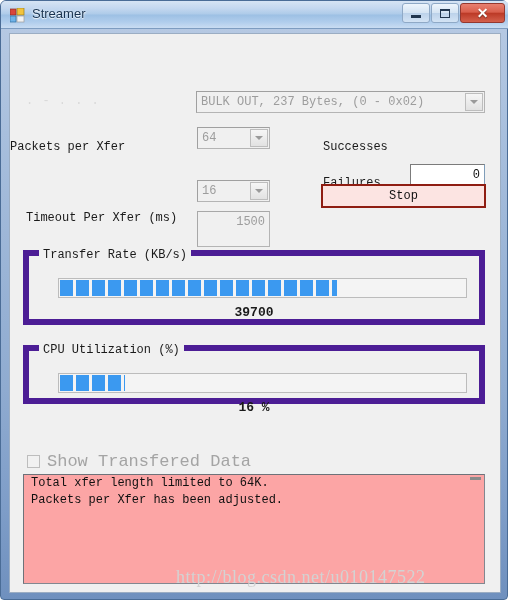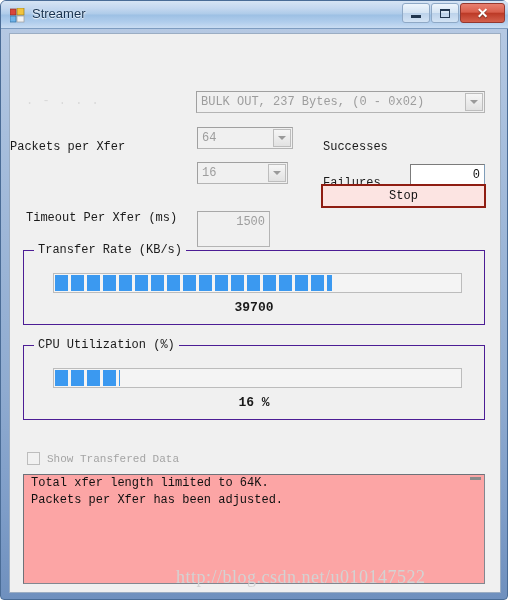--- a/index.html
+++ b/index.html
@@ -221,21 +221,21 @@
     display: flex;
     align-items: center;
     justify-content: center;
     cursor: default;
   }
 
   
   .group {
     position: absolute;
     box-sizing: border-box;
-    border: 1px solid #4c1d95;
+    border: 6px solid #4c1d95;
     background: transparent;
   }
   .group > .gtitle {
     position: absolute;
     left: 10px;
     top: -8px;
     background: #f0f0f0;
     padding: 0 4px;
     font-family: "Liberation Mono", monospace;
     font-size: 12px;
@@ -279,21 +279,21 @@
     gap: 7px;
   }
   .chkbox {
     width: 13px; height: 13px;
     box-sizing: border-box;
     background: #f1f1f1;
     border: 1px solid #bdbdbd;
   }
   .chklabel {
     font-family: "Liberation Mono", monospace;
-    font-size: 11px;
+    font-size: 17px;
     color: #a4a4a4;
     white-space: nowrap;
   }
 
   
   .logbox {
     position: absolute;
     box-sizing: border-box;
     background: #fca5a5;
     border: 1px solid #828790;
@@ -365,26 +365,26 @@
   <div class="client">
 
     <div class="ghost-label" style="left:16px; top:60px;">.  -  .   .   .</div>
 
     <div class="combo" style="left:186px; top:57px; width:289px; height:22px;">
       <div class="ctext">BULK OUT,    237 Bytes,    (0 - 0x02)</div>
       <div class="carrow"></div>
     </div>
 
     <div class="lbl" style="left:0; top:106px;">Packets per Xfer</div>
-    <div class="combo" style="left:187px; top:93px; width:96px; height:22px;">
+    <div class="combo" style="left:187px; top:93px; width:73px; height:22px;">
       <div class="ctext">64</div>
       <div class="carrow"></div>
     </div>
 
-    <div class="combo" style="left:187px; top:128px; width:91px; height:22px;">
+    <div class="combo" style="left:187px; top:146px; width:73px; height:22px;">
       <div class="ctext">16</div>
       <div class="carrow"></div>
     </div>
 
     <div class="lbl" style="left:16px; top:177px;">Timeout Per Xfer (ms)</div>
     <div class="field disabled" style="left:187px; top:165px; width:73px; height:36px;margin-top:12px;">1500</div>
 
     <div class="lbl" style="left:313px; top:106px;">Successes</div>
 
     <div class="lbl" style="left:313px; top:142px;">Failures</div>
@@ -393,21 +393,21 @@
     <div class="stopbtn" style="left:311px; top:150px; width:165px; height:24px;">Stop</div>
 
     <div class="group" style="left:13px; top:216px; width:462px; height:75px;">
       <div class="gtitle">Transfer Rate (KB/s)</div>
       <div class="pbar" style="left:29px; top:22px; width:409px; height:20px;">
         <div class="pfill" id="rate-fill" style="width: 276.76px;"></div>
       </div>
       <div class="pvalue" style="left:0; top:49px;">39700</div>
     </div>
 
-    <div class="group" style="left:13px; top:311px; width:462px; height:75px;">
+    <div class="group" style="left:13px; top:311px; width:462px; height:59px;">
       <div class="gtitle">CPU Utilization (%)</div>
       <div class="pbar" style="left:29px; top:22px; width:409px; height:20px;">
         <div class="pfill" id="cpu-fill" style="width: 65.12px;"></div>
       </div>
       <div class="pvalue" style="left:0; top:49px;">16 %</div>
     </div>
 
     <div class="chkrow" style="left:17px; top:418px;">
       <span class="chkbox"></span>
       <span class="chklabel">Show Transfered Data</span>

